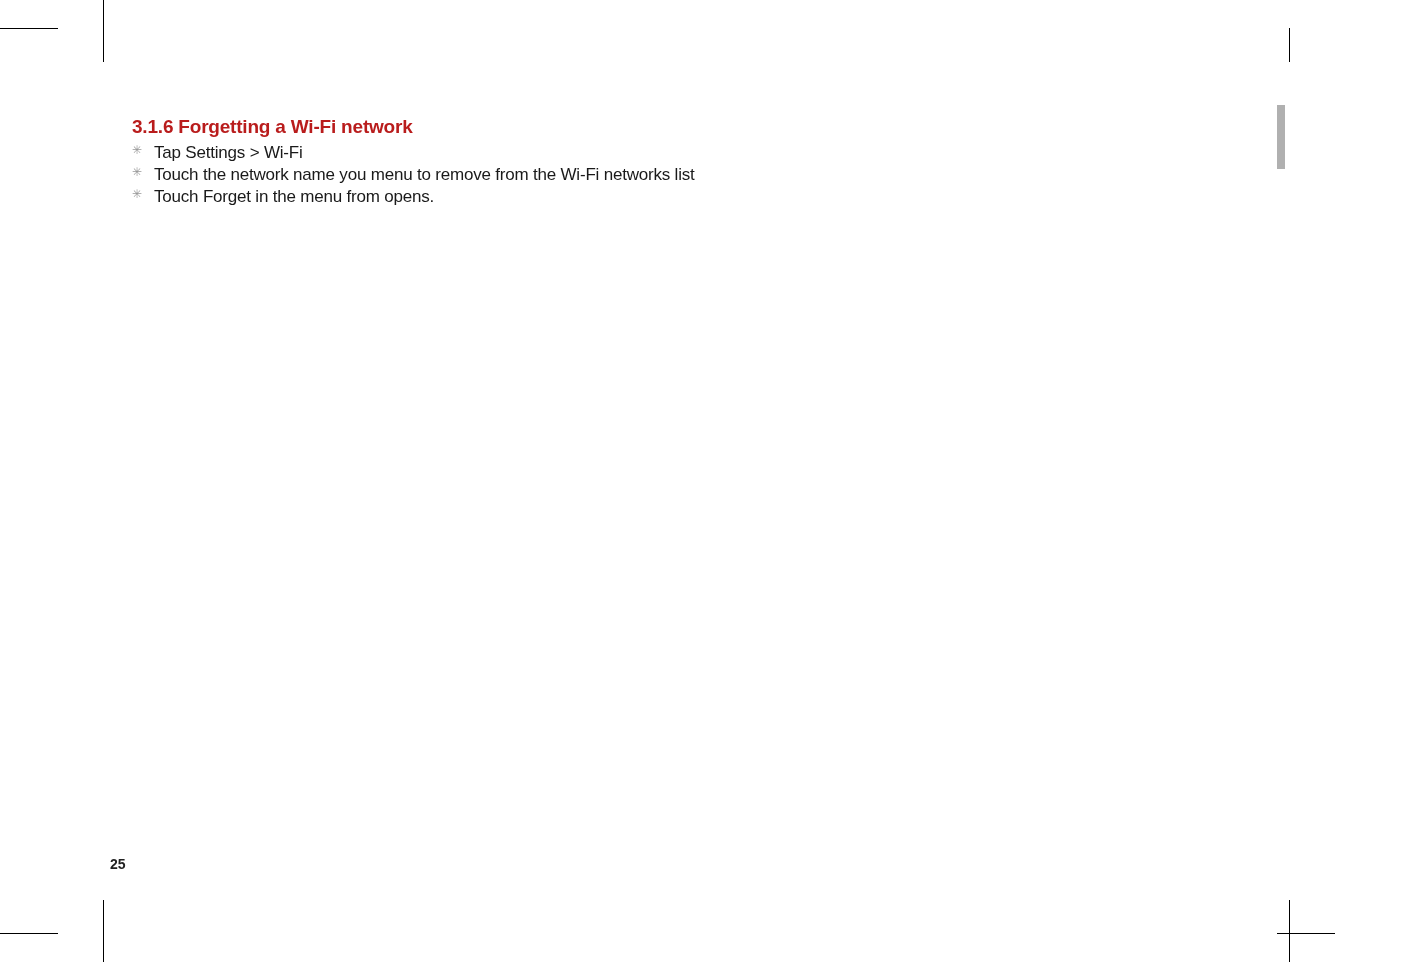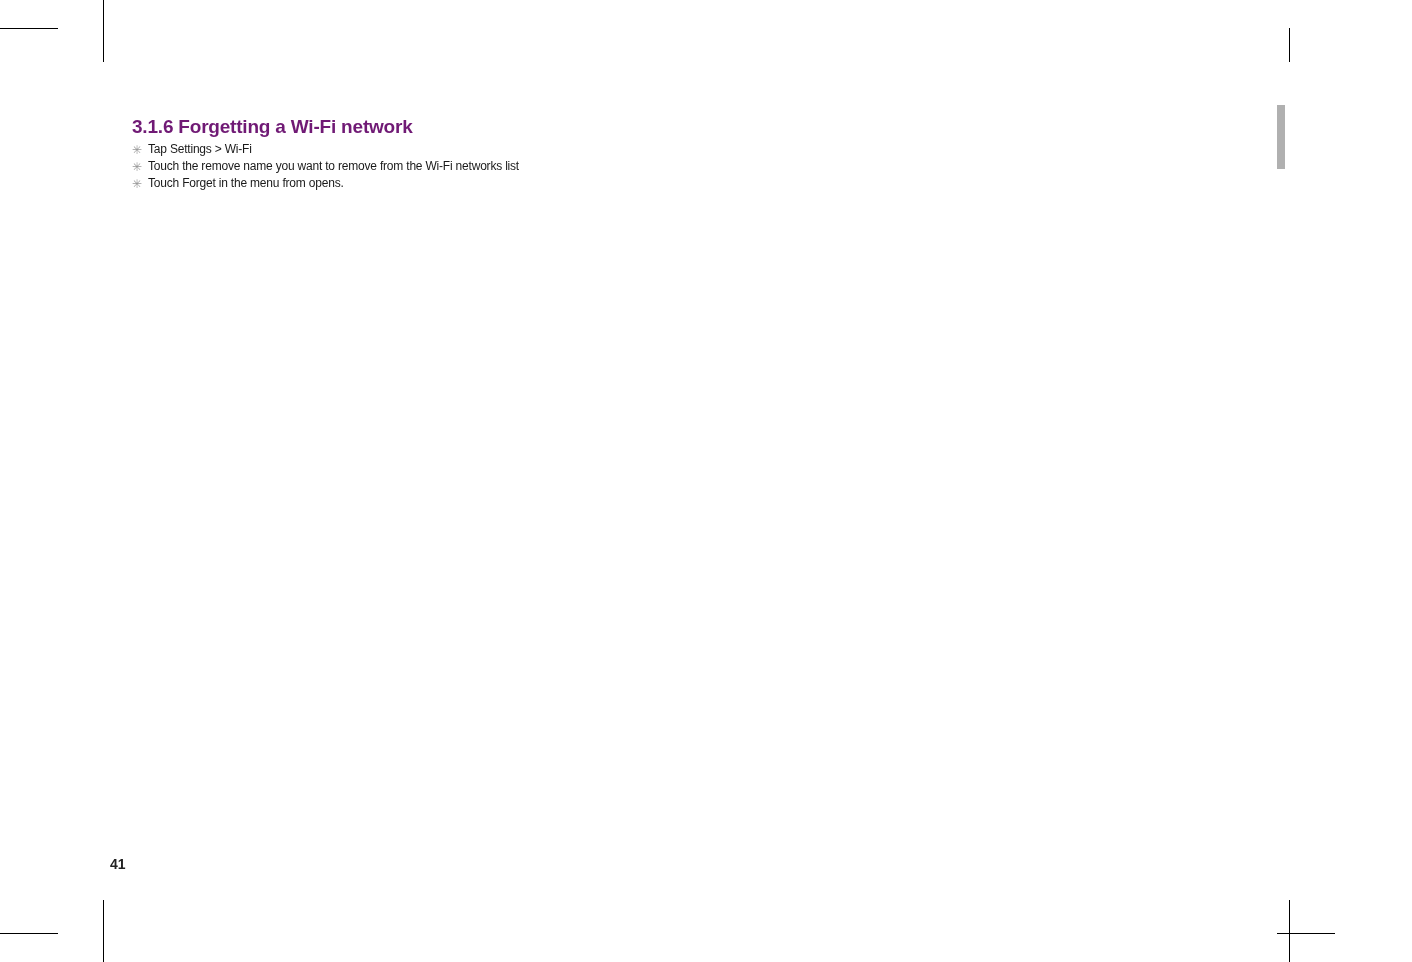--- a/index.html
+++ b/index.html
@@ -86,32 +86,32 @@
   
   .content {
     position: absolute;
     top: 116px;
     left: 132px;
     width: 1020px;
   }
   .heading {
     font-weight: bold;
     font-size: 19px;
-    color: #701a75;
+    color: #b91c1c;
     margin-bottom: 4px;
     letter-spacing: -0.2px;
   }
   .step {
-    font-size: 12px;
+    font-size: 17px;
     color: #1a1a1a;
     line-height: 1.3;
     letter-spacing: -0.2px;
     display: flex;
     align-items: flex-start;
-    gap: 3px;
+    gap: 9px;
   }
   .bullet-icon {
     display: inline-block;
     width: 13px;
     height: 13px;
     position: relative;
     flex-shrink: 0;
     margin-top: 4px;
   }
   .bullet-icon::before {
@@ -144,21 +144,21 @@
 <div class="crop-br-v"></div>
 
 <div class="content">
   <div class="heading">3.1.6 Forgetting a Wi-Fi network</div>
   <div class="step">
     <span class="bullet-icon"></span>
     <span>Tap Settings &gt; Wi-Fi</span>
   </div>
   <div class="step">
     <span class="bullet-icon"></span>
-    <span>Touch the remove name you want to remove from the Wi-Fi networks list</span>
+    <span>Touch the network name you menu to remove from the Wi-Fi networks list</span>
   </div>
   <div class="step">
     <span class="bullet-icon"></span>
     <span>Touch Forget in the menu from opens.</span>
   </div>
 </div>
 
-<div class="page-number">41</div>
+<div class="page-number">25</div>
 
 </body></html>

